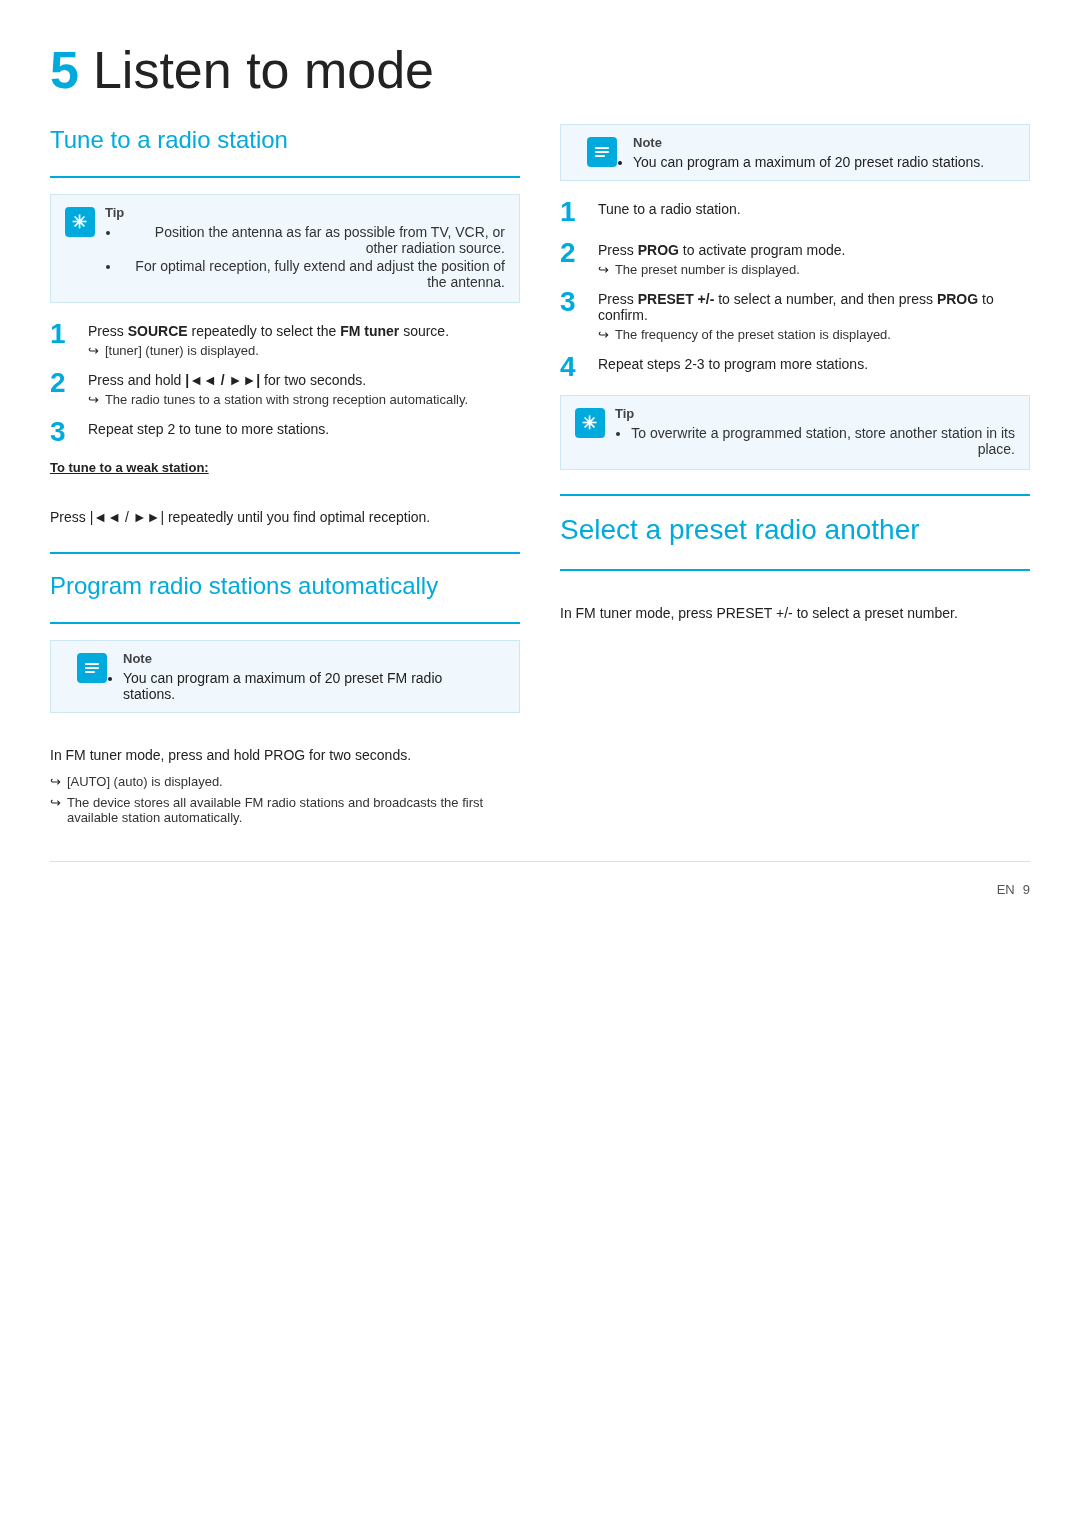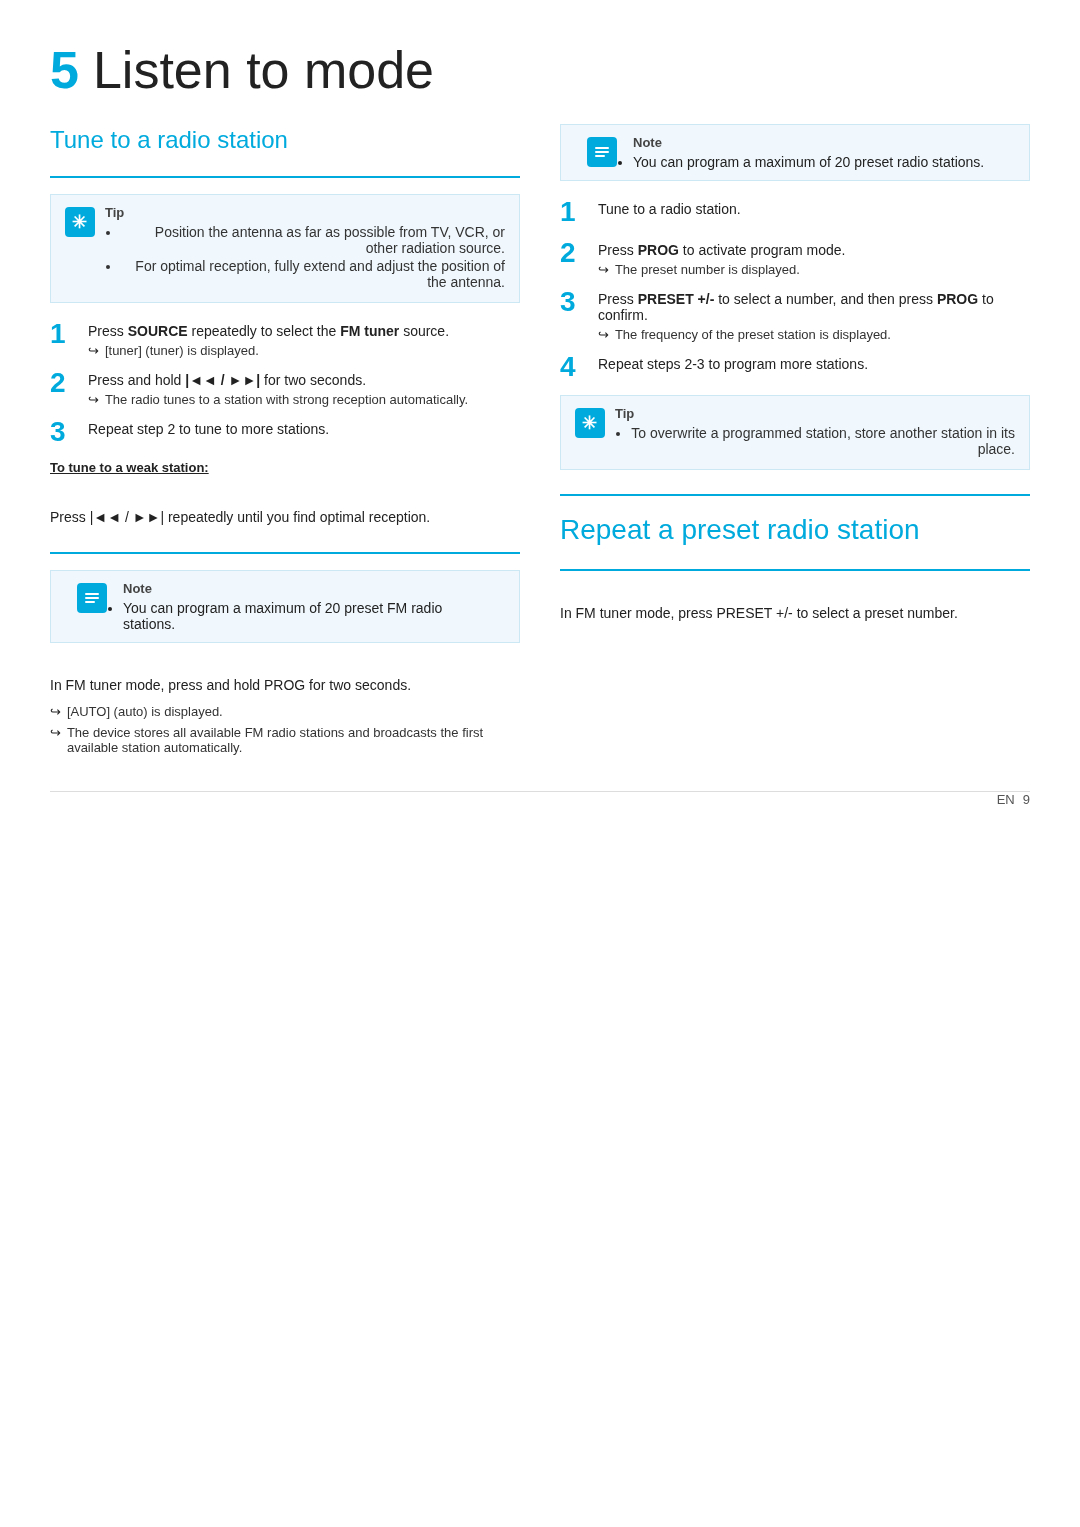--- a/index.html
+++ b/index.html
@@ -135,20 +135,21 @@
     }
     .section-divider {
       border: none;
       border-top: 2px solid #00aadd;
       margin: 24px 0 16px 0;
     }
     .footer-bar {
       display: flex;
       justify-content: flex-end;
       align-items: center;
+      padding-top: 20px;
       border-top: 1px solid #ddd;
       margin-top: 30px;
       font-size: 13px;
       color: #555;
       gap: 8px;
     }
     .note-box-standalone {
       border: 1px solid #cce8f4;
       background: #f0f8fd;
       padding: 10px 26px;
@@ -222,20 +223,21 @@
       </div>
 
       <div class="weak-station-title">To tune to a weak station:</div>
       <div class="paragraph">
         Press <span class="bold">|◄◄ / ►►|</span> repeatedly until you find optimal reception.
       </div>
     </div>
 
     <hr class="section-divider">
     <div>
+      <div class="section-title">Program radio stations automatically</div>
 
       <div class="note-box-standalone">
         <div class="note-icon">
           <svg width="20" height="20" viewBox="0 0 20 20" fill="white">
             <rect x="3" y="5" width="14" height="2" rx="1" fill="white"></rect>
             <rect x="3" y="9" width="14" height="2" rx="1" fill="white"></rect>
             <rect x="3" y="13" width="10" height="2" rx="1" fill="white"></rect>
           </svg>
         </div>
         <div class="note-box-content">
@@ -330,21 +332,21 @@
           <div class="tip-label">Tip</div>
           <ul>
             <li>To overwrite a programmed station, store another station in its place.</li>
           </ul>
         </div>
       </div>
     </div>
 
     <hr class="section-divider">
     <div>
-      <div class="section-title" style="font-size:28px;">Repeat a preset radio station</div>
+      <div class="section-title" style="font-size:28px;">Select a preset radio another</div>
       <div class="paragraph">
         In FM tuner mode, press <span class="bold">PRESET +/-</span> to select a preset number.
       </div>
     </div>
 
   </div>
 </div>
 
 <div class="footer-bar">
   <span>EN</span>

